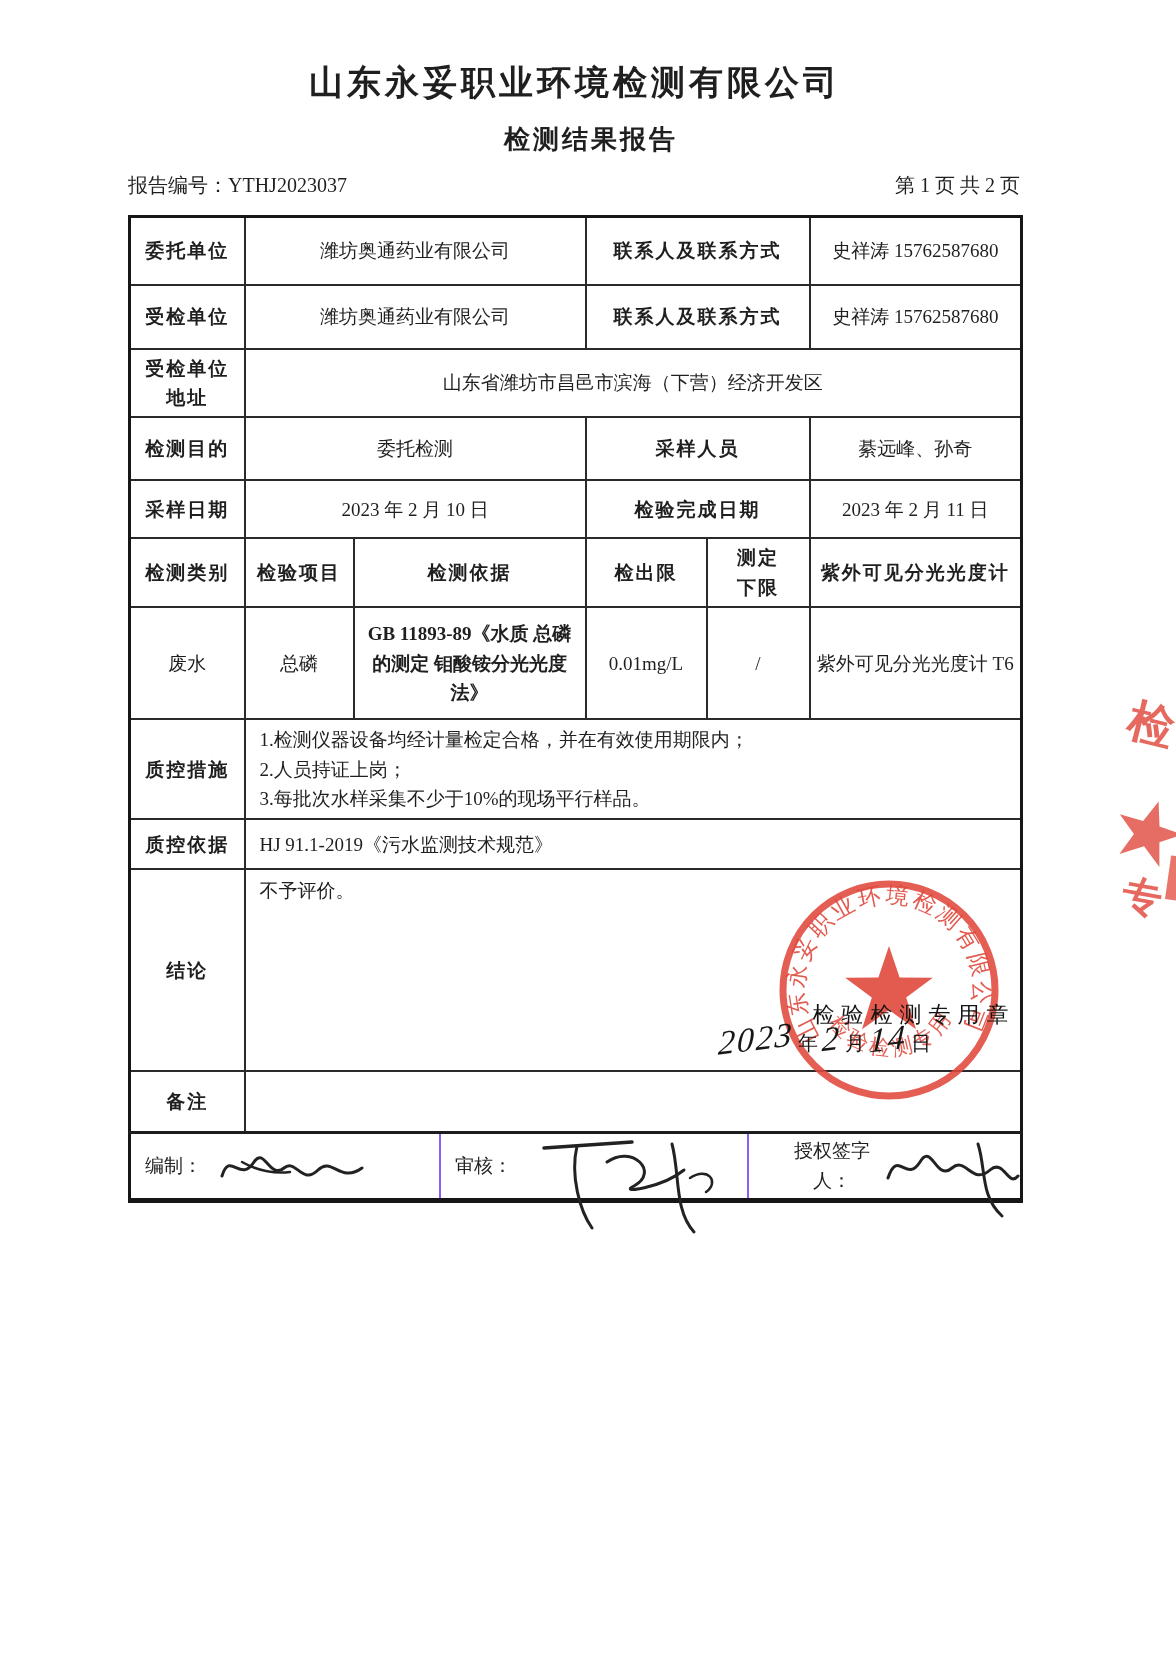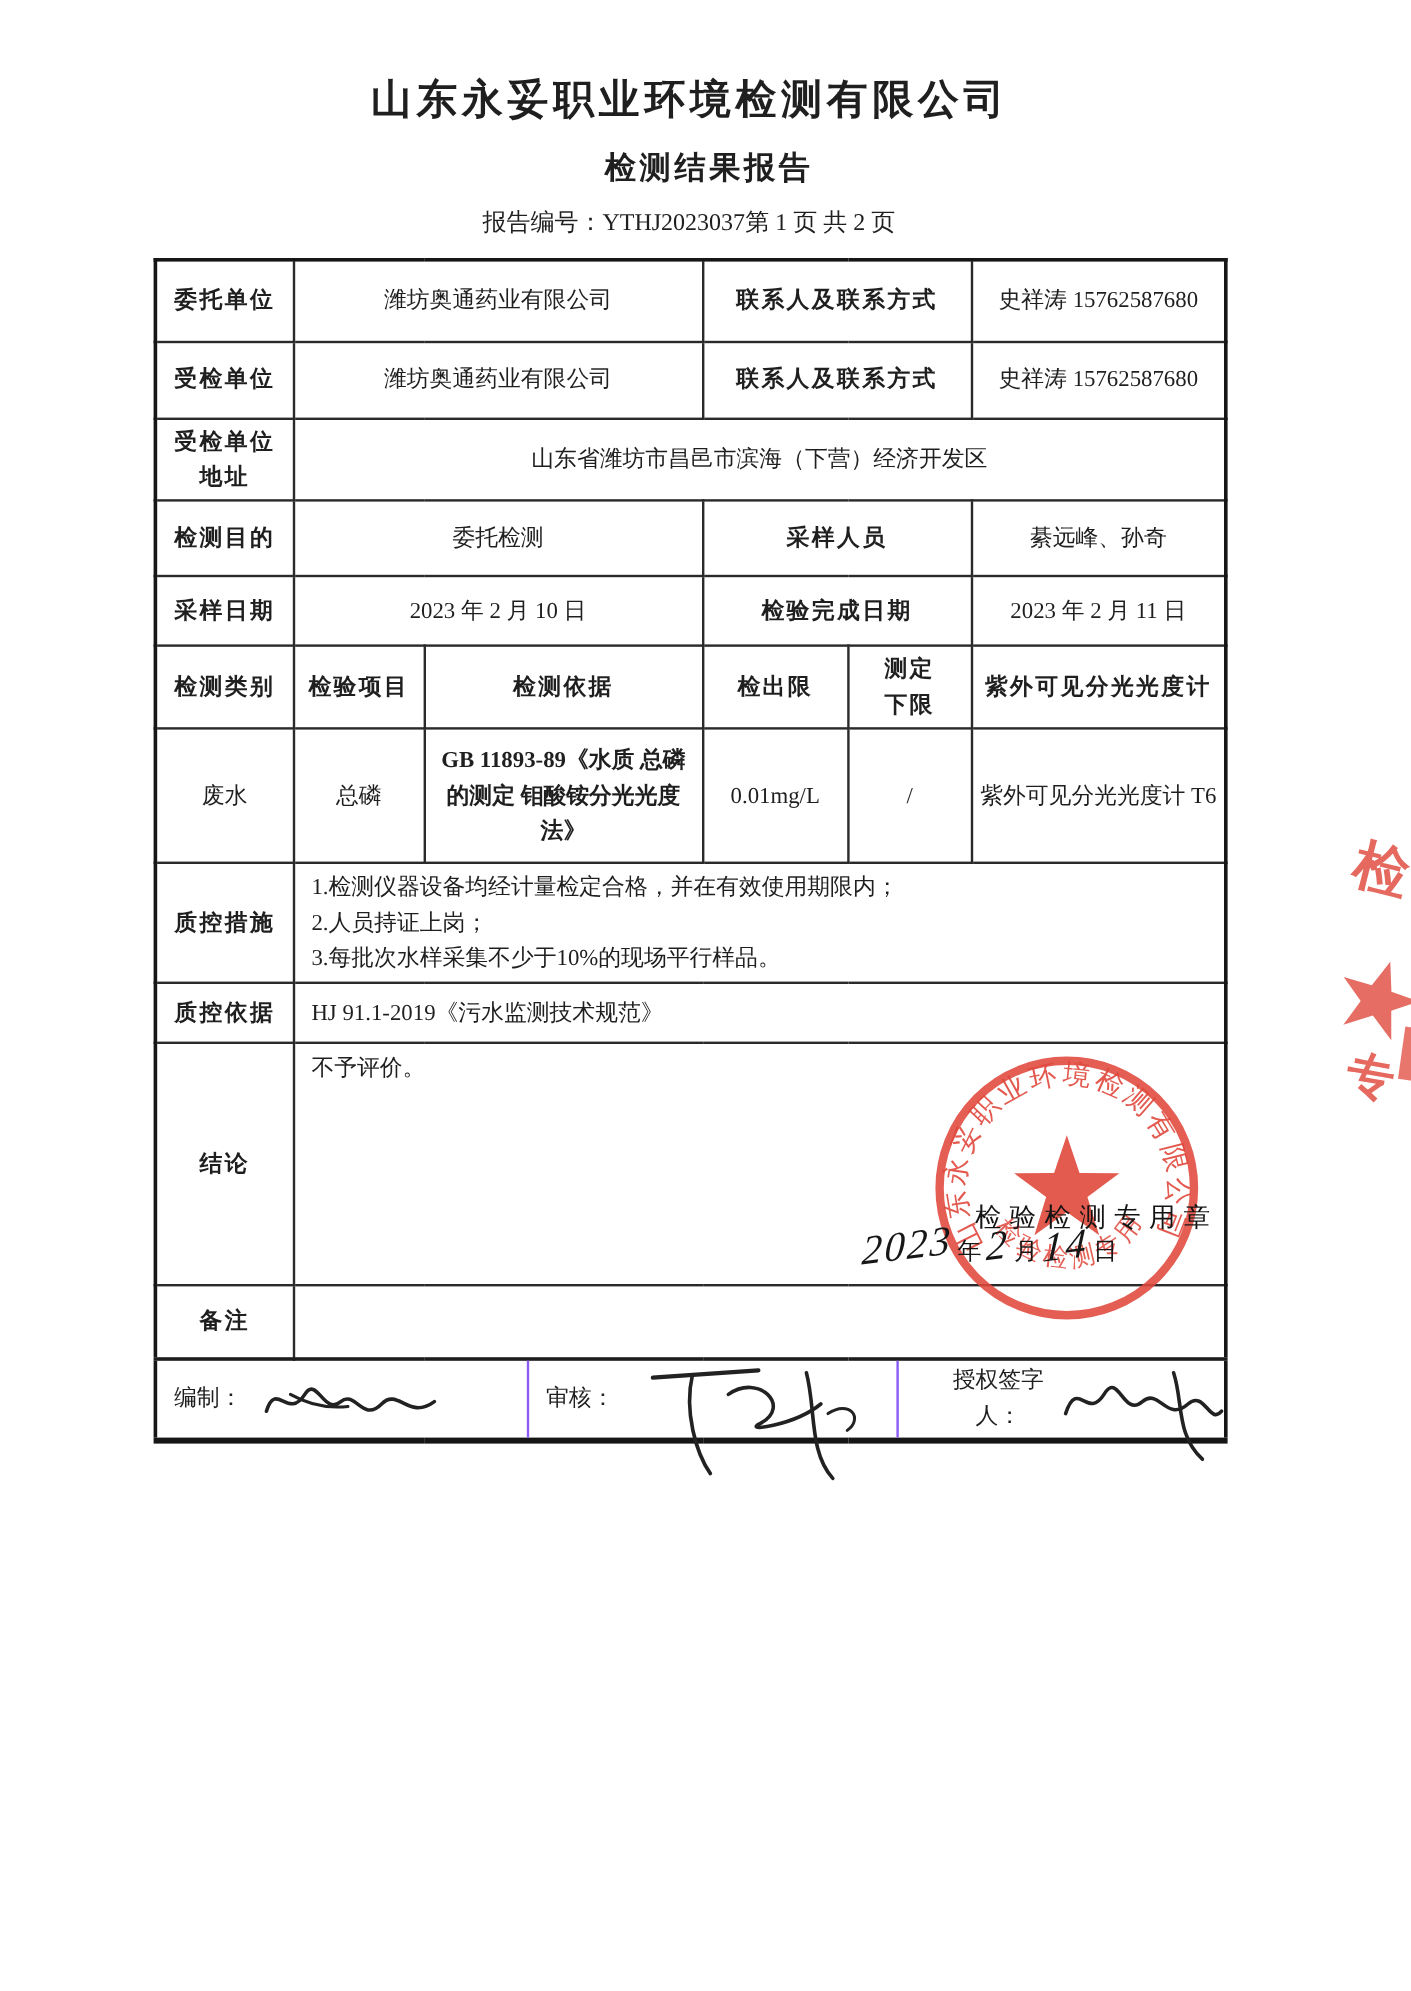--- a/index.html
+++ b/index.html
@@ -16,21 +16,21 @@
   .doc-title {
     position: absolute; top: 60px; left: 0; width: 1150px;
     text-align: center; font-size: 34px; font-weight: bold; letter-spacing: 4px;
   }
   .doc-subtitle {
     position: absolute; top: 122px; left: 0; width: 1150px;
     text-align: center; font-size: 26px; font-weight: bold; letter-spacing: 3px; margin-left: 16px;
   }
   .meta-row {
     position: absolute; top: 172px; left: 128px; width: 892px;
-    display: flex; justify-content: center;
+    display: flex; justify-content: space-between;
     font-size: 20px;
   }
   .report-table {
     position: absolute; top: 215px; left: 128px; width: 892px;
     border-collapse: collapse; table-layout: fixed;
     font-size: 19px;
     border: 3px solid #161616;
     border-bottom-width: 5px;
   }
   .report-table td {

